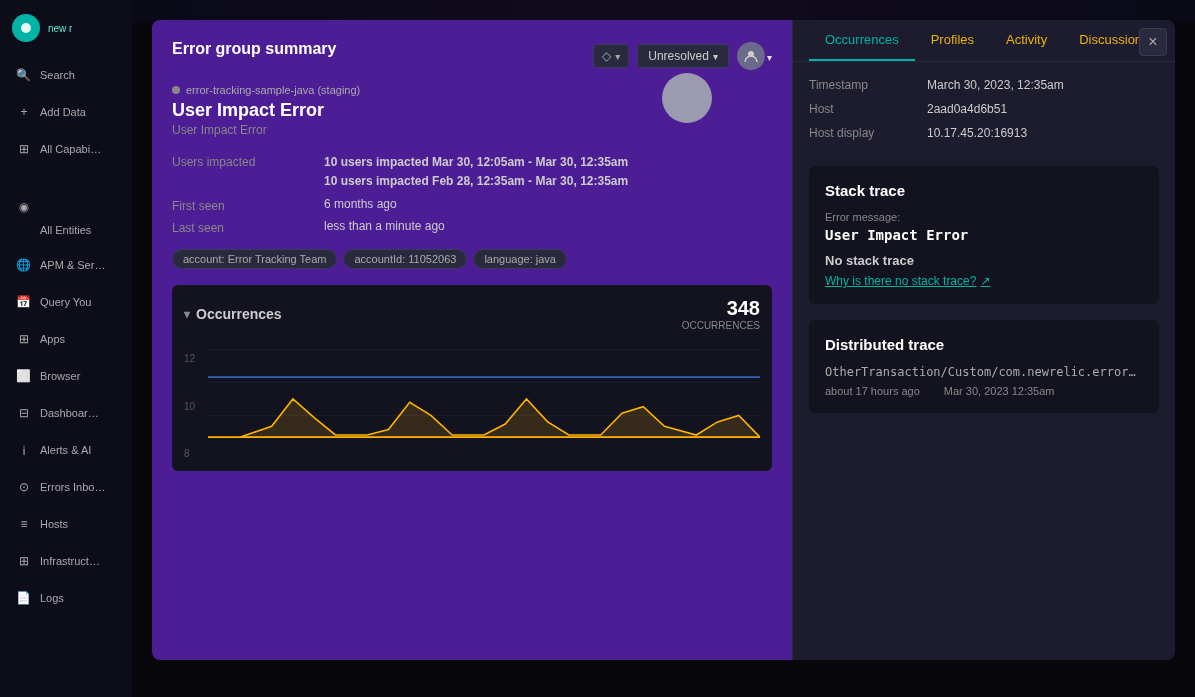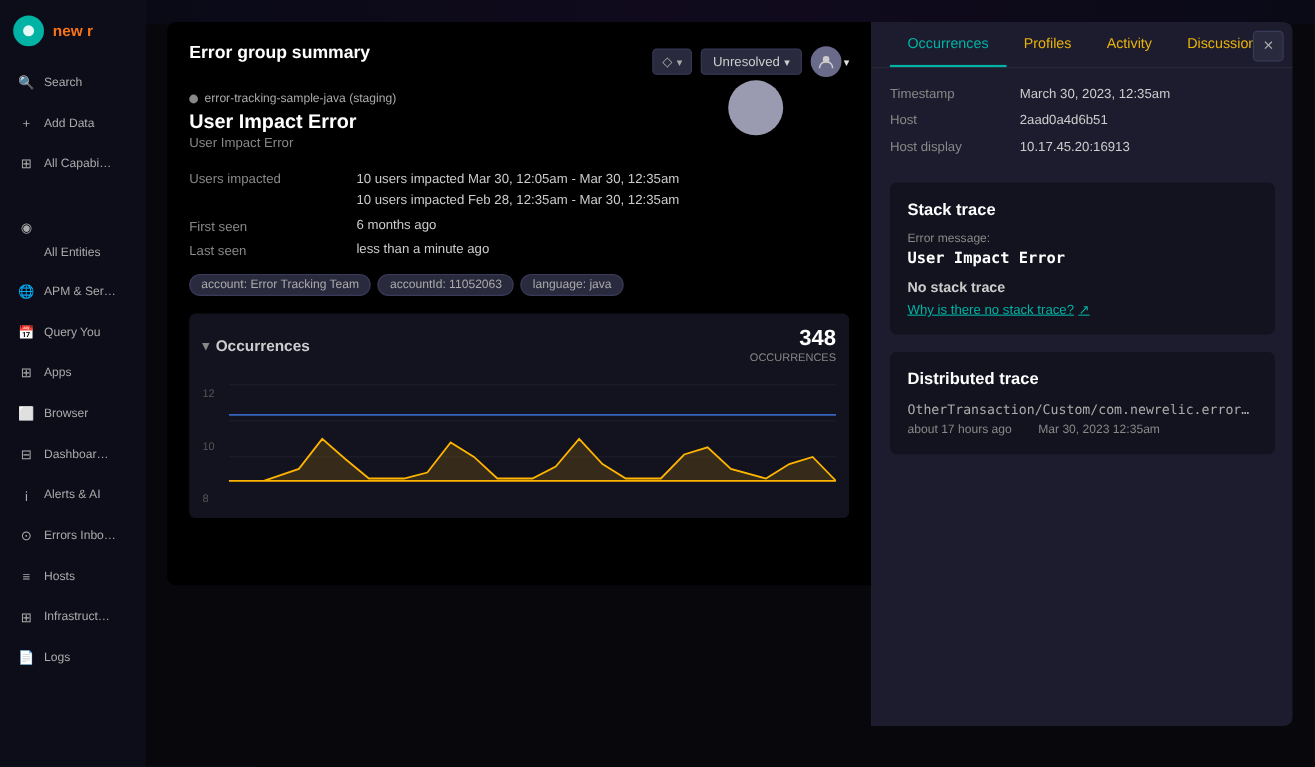--- a/index.html
+++ b/index.html
@@ -32,23 +32,23 @@
     .logo-icon {
       width: 28px;
       height: 28px;
       background: #00b3a4;
       border-radius: 50%;
       display: flex;
       align-items: center;
       justify-content: center;
     }
     .logo-text {
-      color: #f97316;
-      font-size: 14px;
-      font-weight: 700;
+      color: #5eead4;
+      font-size: 10px;
+      font-weight: 400;
       white-space: nowrap;
       overflow: hidden;
     }
     .sidebar-item {
       display: flex;
       align-items: center;
       gap: 8px;
       padding: 10px 12px;
       cursor: pointer;
       font-size: 12px;
@@ -93,24 +93,24 @@
 
     .modal-container {
       display: flex;
       width: 100%;
       height: 650px;
       position: relative;
     }
 
     
     .error-panel {
-      background: #000000;
+      background: #4c1d95;
       border-radius: 8px 0 0 8px;
       width: 640px;
-      height: 512px;
+      height: 640px;
       padding: 20px;
       overflow: hidden;
       flex-shrink: 0;
     }
 
     .panel-title {
       font-size: 16px;
       font-weight: 600;
       color: #fff;
       margin-bottom: 14px;
@@ -224,20 +224,21 @@
 
     .info-value {
       font-size: 12px;
       color: #ccc;
     }
 
     .info-value-line {
       font-size: 12px;
       color: #ccc;
       line-height: 1.6;
+      font-weight: bold;
     }
 
     
     .tags {
       display: flex;
       gap: 6px;
       flex-wrap: wrap;
       margin-bottom: 16px;
     }
 

